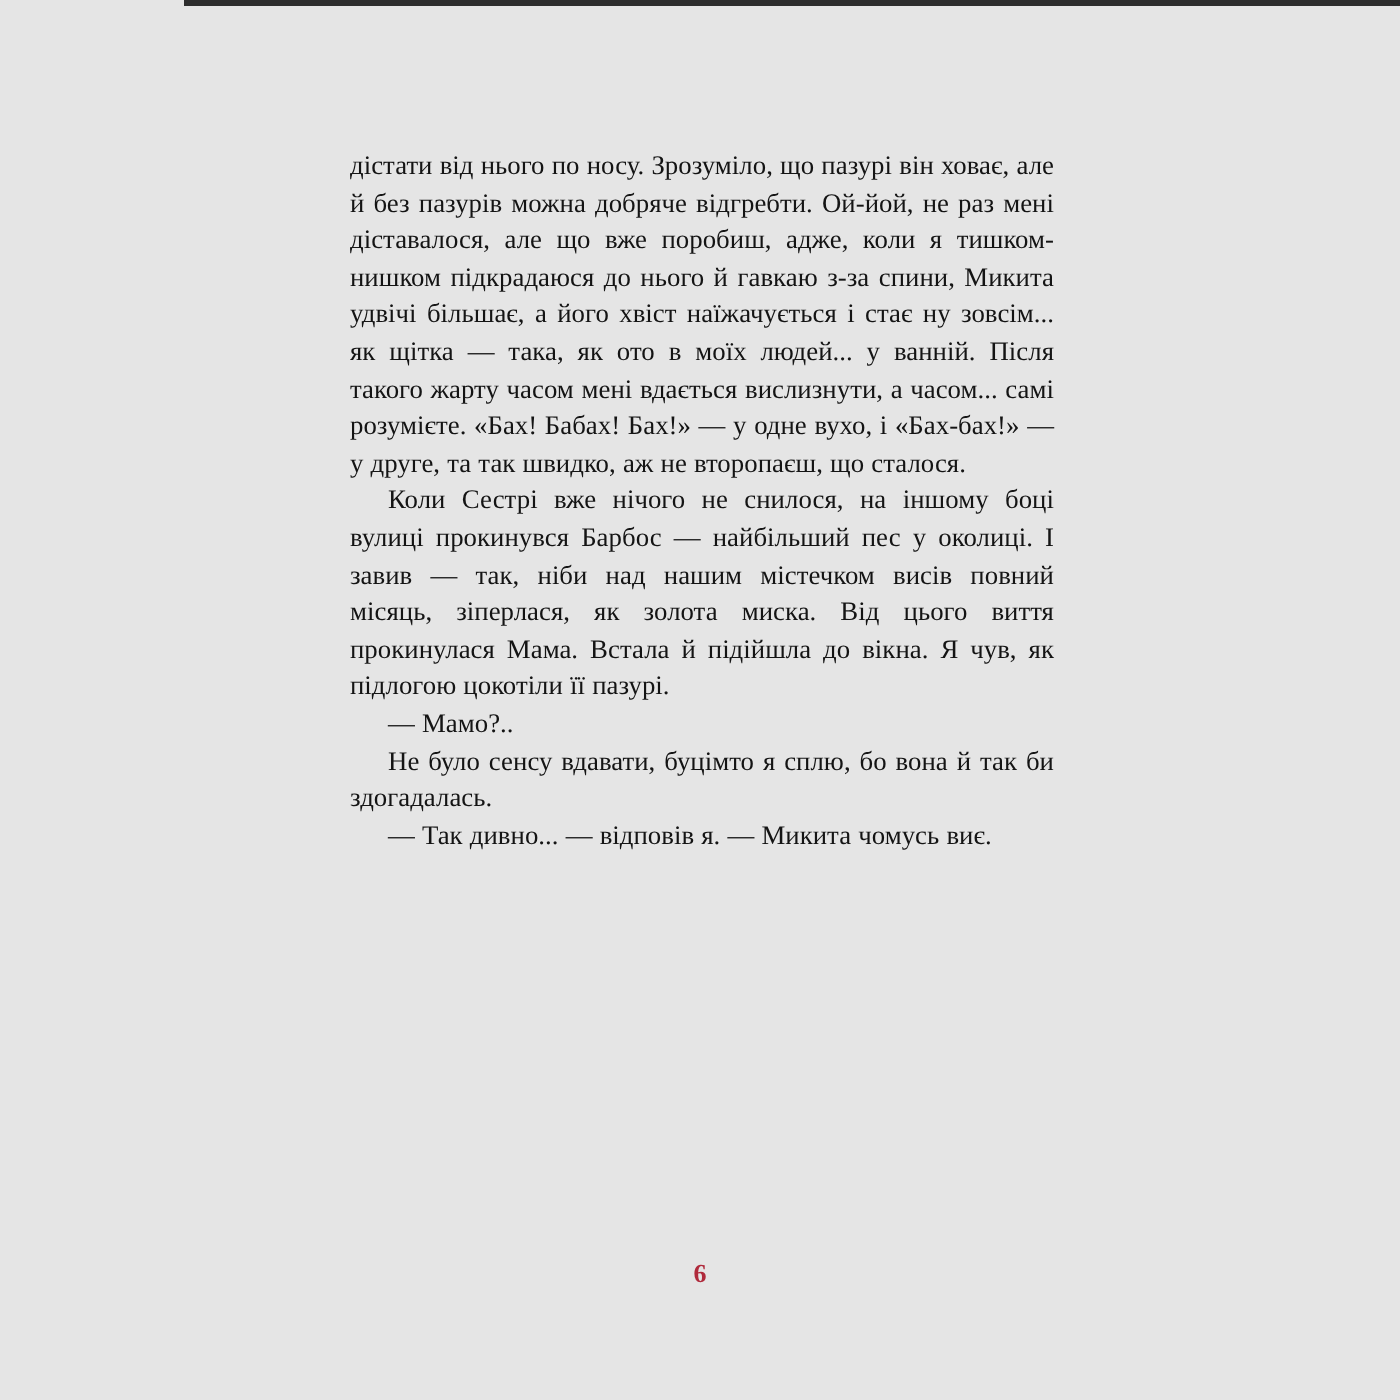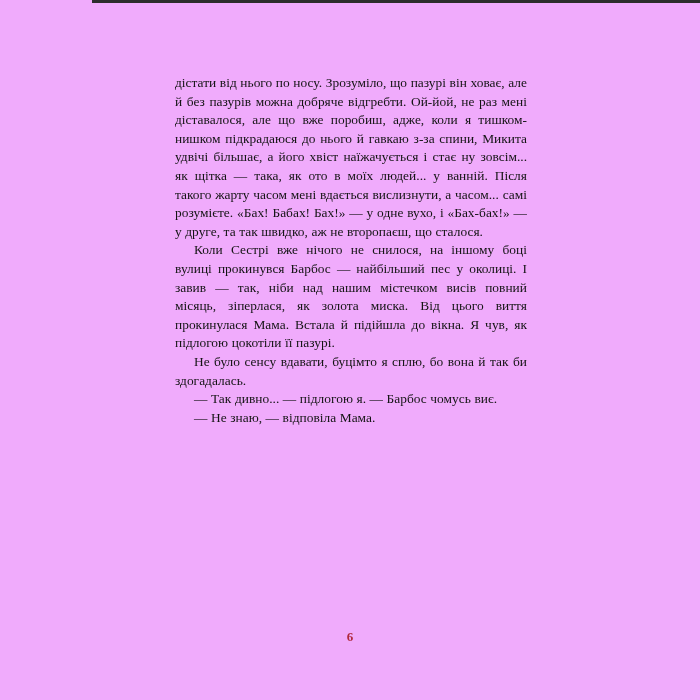--- a/index.html
+++ b/index.html
@@ -11,21 +11,21 @@
     height: 700px;
     background: #ffffff;
     font-family: "Liberation Serif", "DejaVu Serif", serif;
     overflow: hidden;
   }
 
   #page {
     position: relative;
     width: 700px;
     height: 700px;
-    background: #f0abfc;
+    background: #e5e5e5;
   }
 
   
   #top-edge-artifact {
     position: absolute;
     top: 0;
     left: 92px;
     width: 608px;
     height: 3px;
     background: #2d2d2d;
@@ -75,20 +75,20 @@
 </head>
 <body>
 
 <div id="page">
 
   <div id="top-edge-artifact"></div>
 
   <div id="text-block">
     <p class="para fulljust no-indent">дістати від нього по носу. Зрозуміло, що пазурі він ховає, але й без пазурів можна добряче відгребти. Ой-йой, не раз мені діставалося, але що вже поробиш, адже, коли я тишком-нишком підкрадаюся до нього й гавкаю з-за спини, Микита удвічі більшає, а його хвіст наїжачується і стає ну зовсім... як щітка — така, як ото в моїх людей... у ванній. Після такого жарту часом мені вдається вислизнути, а часом... самі розумієте. «Бах! Бабах! Бах!» — у одне вухо, і «Бах-бах!» — у друге, та так швидко, аж не второпаєш, що сталося.</p>
     <p class="para fulljust">Коли Сестрі вже нічого не снилося, на іншому боці вулиці прокинувся Барбос — найбільший пес у околиці. І завив — так, ніби над нашим містечком висів повний місяць, зіперлася, як золота миска. Від цього виття прокинулася Мама. Встала й підійшла до вікна. Я чув, як підлогою цокотіли її пазурі.</p>
+    <p class="para">— Мамо?..</p>
     <p class="para">Не було сенсу вдавати, буцімто я сплю, бо вона й так би здогадалась.</p>
-    <p class="para">— Так дивно... — підлогою я. — Барбос чомусь виє.</p>
-    <p class="para">— Не знаю, — відповіла Мама.</p>
+    <p class="para">— Так дивно... — відповів я. — Микита чомусь виє.</p>
   </div>
 
   <div id="page-number">6</div>
 
 </div>
 
 </body></html>

